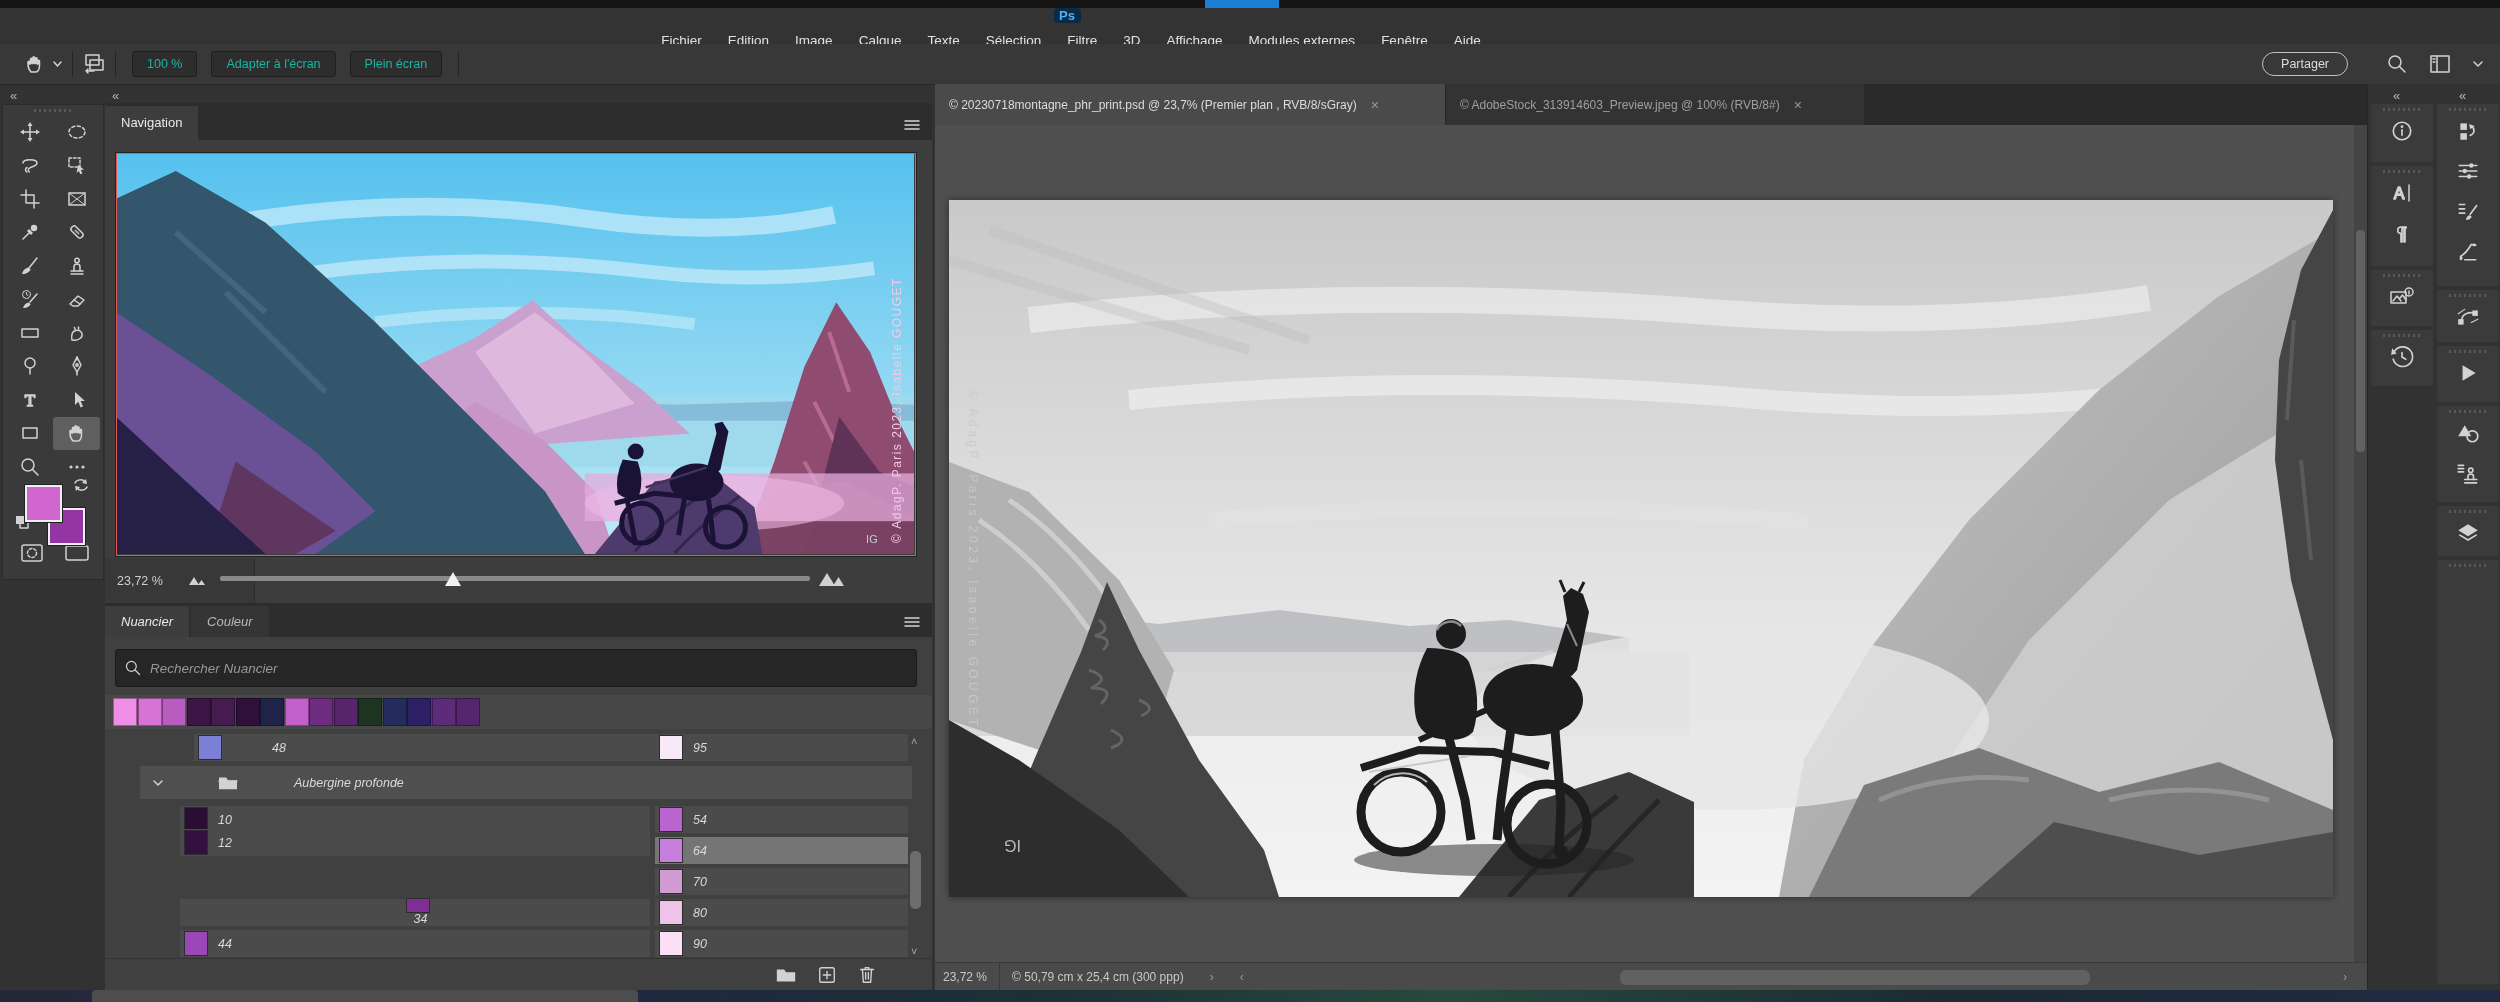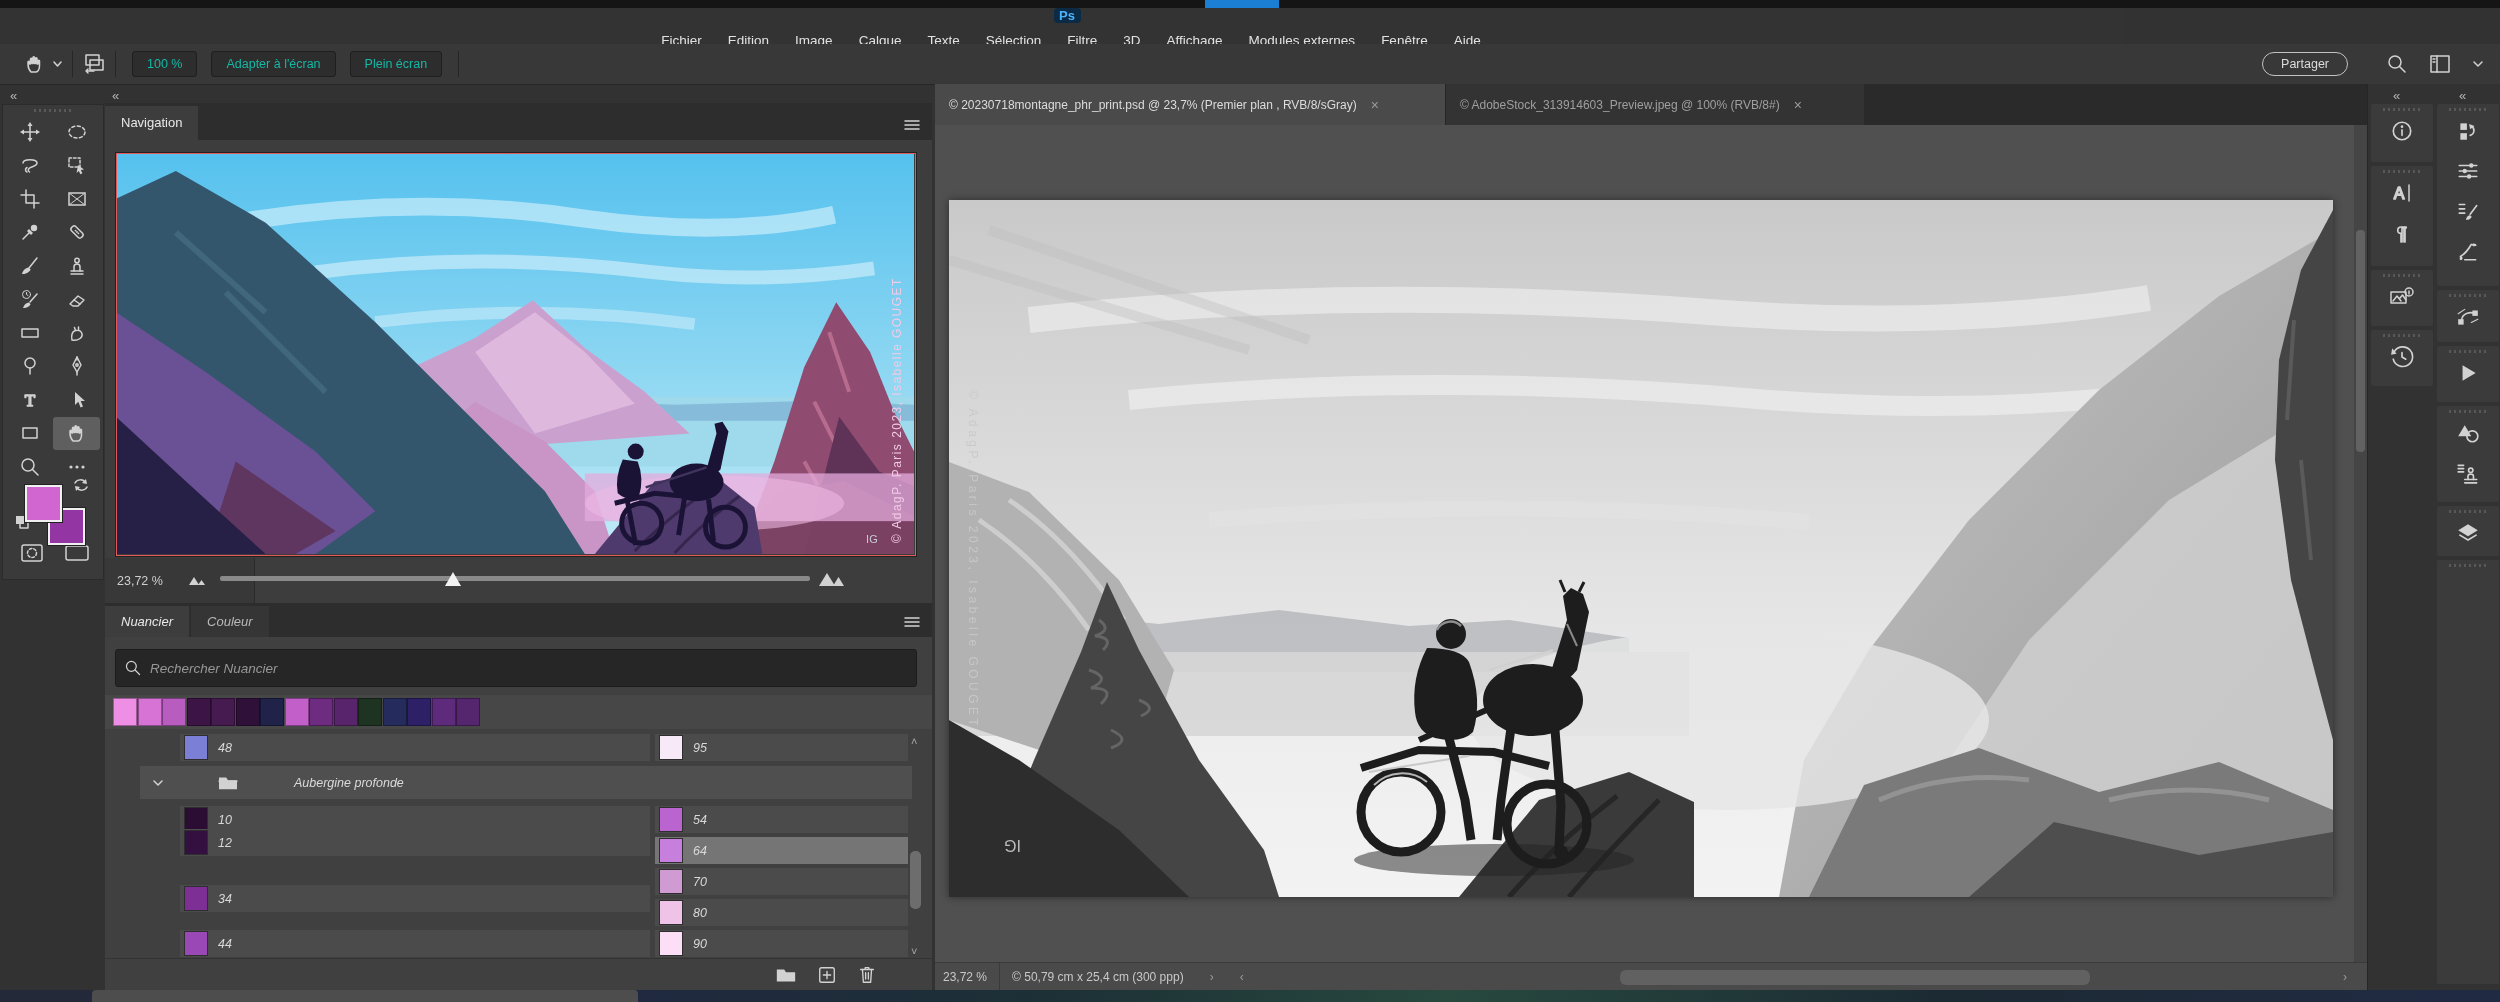--- a/index.html
+++ b/index.html
@@ -439,21 +439,21 @@
       <span class="rsw" style="left: 179.5px; background-color: rgb(195, 95, 201);"></span>
       <span class="rsw" style="left: 204px; background-color: rgb(110, 44, 128);"></span>
       <span class="rsw" style="left: 228.5px; background-color: rgb(88, 36, 107);"></span>
       <span class="rsw" style="left: 253px; background-color: rgb(31, 51, 34);"></span>
       <span class="rsw" style="left: 277.5px; background-color: rgb(38, 43, 94);"></span>
       <span class="rsw" style="left: 302px; background-color: rgb(45, 32, 102);"></span>
       <span class="rsw" style="left: 326.5px; background-color: rgb(94, 43, 124);"></span>
       <span class="rsw" style="left: 351px; background-color: rgb(85, 38, 110);"></span>
     </div>
 
-    <div class="srow" style="left:75px;top:131px;width:470px;">
+    <div class="srow" style="left:89px;top:131px;width:470px;gap:40px;">
       <span class="chip" style="background-color: rgb(123, 128, 214);"></span>
       <span class="lbl">48</span>
     </div>
     <div class="srow" style="left:550px;top:131px;width:253px;">
       <span class="chip" style="background-color: rgb(248, 233, 249);"></span>
       <span class="lbl">95</span>
     </div>
 
     <div id="group-band">
       <svg class="ic" style="margin-left:12px;" width="12" height="8" viewBox="0 0 12 8">
@@ -479,21 +479,21 @@
       <span class="lbl">12</span>
     </div>
     <div class="srow selected" style="left:550px;top:234px;width:253px;">
       <span class="chip" style="background-color: rgb(199, 127, 221);"></span>
       <span class="lbl">64</span>
     </div>
     <div class="srow" style="left:550px;top:265px;width:253px;">
       <span class="chip" style="background-color: rgb(208, 154, 211);"></span>
       <span class="lbl">70</span>
     </div>
-    <div class="srow" style="left:75px;top:282px;width:470px;">
+    <div class="srow" style="left:75px;top:296px;width:470px;flex-direction:column;">
       <span class="chip" style="background-color: rgb(125, 47, 149);"></span>
       <span class="lbl">34</span>
     </div>
     <div class="srow" style="left:550px;top:296px;width:253px;">
       <span class="chip" style="background-color: rgb(239, 195, 231);"></span>
       <span class="lbl">80</span>
     </div>
     <div class="srow" style="left:75px;top:327px;width:470px;">
       <span class="chip" style="background-color: rgb(154, 72, 181);"></span>
       <span class="lbl">44</span>

